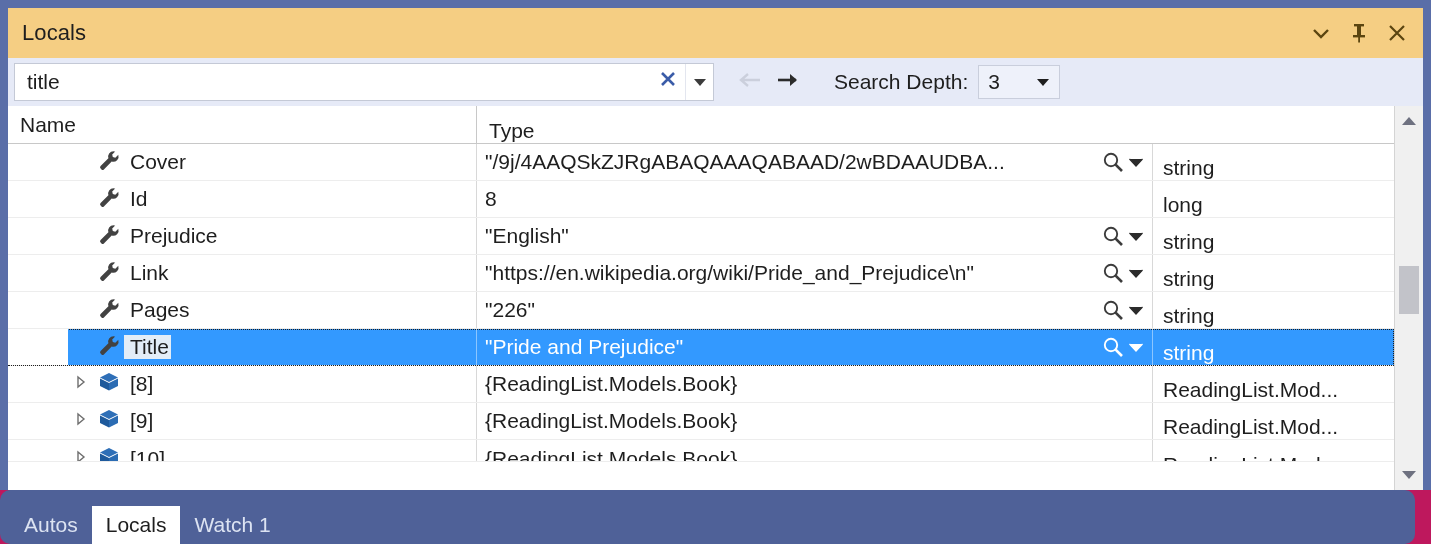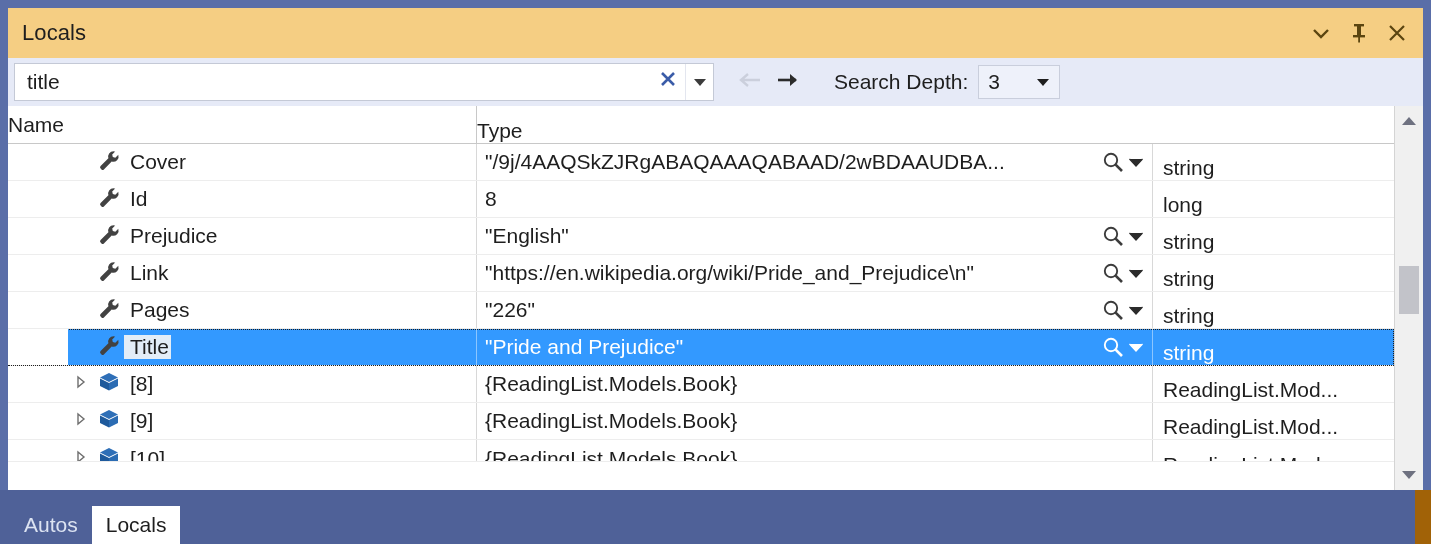--- a/index.html
+++ b/index.html
@@ -4,21 +4,21 @@
 <style>
   * { box-sizing: border-box; margin: 0; padding: 0; }
   html, body {
     width: 1431px; height: 544px;
     overflow: hidden;
     font-family: "Liberation Sans", sans-serif;
     background: #5A6EA8;
   }
   .window {
     position: absolute; inset: 0;
-    background: #a16207;
+    background: #be185d;
     display: flex; flex-direction: column;
   }
 
   
   .titlebar {
     position: absolute;
     left: 8px; top: 8px; right: 8px; height: 50px;
     background: #F5CE83;
     display: flex; align-items: center;
   }
@@ -108,21 +108,21 @@
     background: #FFFFFF;
   }
   .col-name   { width: 468px; display: flex; align-items: center; height: 100%; position: relative; }
   .col-value  { width: 676px; display: flex; align-items: center; height: 100%; position: relative;
                 border-left: 1px solid #D8D8D8; }
   .col-type   { flex: 1; display: flex; align-items: flex-end; height: 100%;
                 border-left: 1px solid #D8D8D8; overflow: hidden; }
   .header-row .col-name,
   .header-row .col-value,
   .header-row .col-type { border-left-color: #C8C8C8; }
-  .hdr-text { font-size: 21px; color: #1E1E1E; }
+  .hdr-text { font-size: 21px; color: #1E1E1E; padding-left: 12px; }
 
   .indent { width: 60px; flex: 0 0 60px; height: 100%; }
   .twisty {
     width: 26px; flex: 0 0 26px; height: 100%;
     display: flex; align-items: center; justify-content: center;
     cursor: default;
   }
   .icon-slot {
     width: 30px; flex: 0 0 30px; height: 100%;
     display: flex; align-items: center; justify-content: center;
@@ -181,20 +181,21 @@
     background: #C2C3C9;
     cursor: default;
   }
 
   
   .tabbar {
     position: absolute; left: 0; right: 16px; bottom: 0; height: 54px;
     background: #4F6198;
     display: flex; align-items: flex-end;
     padding-left: 10px;
+    border-radius: 10px;
   }
   .tab {
     height: 38px; display: flex; align-items: center;
     padding: 0 14px;
     font-size: 21px; color: #DCE3F2;
     cursor: default; white-space: nowrap;
   }
   .tab.active { background: #FFFFFF; color: #1E1E1E; }
 
   .spacer-left { position: absolute; left: 0; top: 0; width: 8px; bottom: 54px; background: #5A6EA8; }
@@ -566,14 +567,15 @@
               <path d="M8 9 L1 1 L15 1 Z" fill="#6E7180"></path>
             </svg>
         </span>
       </div>
     </div>
   </div>
 
   <div class="tabbar" id="tabbar">
       <div class="tab">Autos</div>
       <div class="tab active">Locals</div>
+      <div class="tab">Watch 1</div>
     </div>
 </div>
 
 </body></html>

